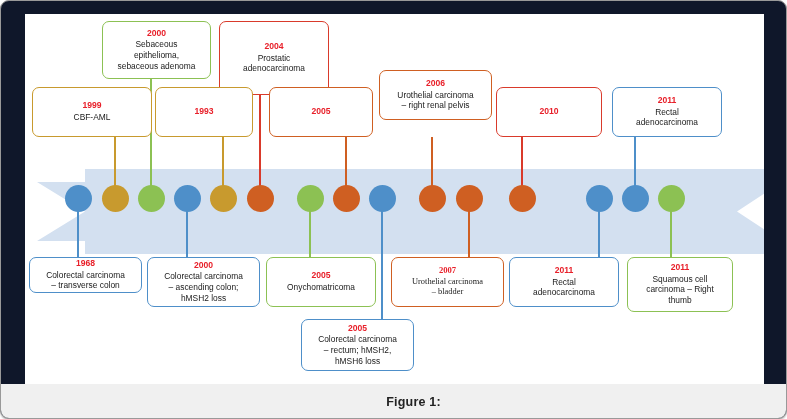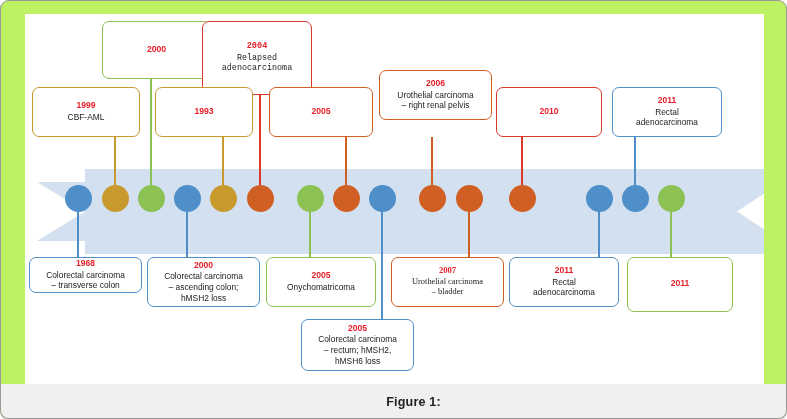--- a/index.html
+++ b/index.html
@@ -2,21 +2,21 @@
 <html><head>
 <meta charset="utf-8">
 <style>
   html,body{margin:0;padding:0;background:#fff;}
   body{font-family:"Liberation Sans",sans-serif;}
 
   #figure-root{
     position:relative;
     width:787px;height:419px;
     box-sizing:border-box;
-    background:#bef264;
+    background:#0f172a;
     border:1px solid #999;
     border-radius:9px;
     overflow:hidden;
     box-shadow:0 1px 2px rgba(0,0,0,.35);
   }
 
   
   #canvas{
     position:absolute;
     left:24px;top:13px;
@@ -121,27 +121,30 @@
         <div class="node" style="left: 393.5px; top: 170.5px; background: rgb(207, 95, 34);"></div>
         <div class="node" style="left: 430.5px; top: 170.5px; background: rgb(207, 95, 34);"></div>
         <div class="node" style="left: 483.5px; top: 170.5px; background: rgb(207, 95, 34);"></div>
         <div class="node" style="left: 560.5px; top: 170.5px; background: rgb(78, 143, 201);"></div>
         <div class="node" style="left: 596.5px; top: 170.5px; background: rgb(78, 143, 201);"></div>
         <div class="node" style="left: 632.5px; top: 170.5px; background: rgb(140, 193, 83);"></div>
       </div>
     <div id="callouts-layer">
         <div class="callout" style="left: 77px; top: 7px; width: 109px; height: 58px; border-color: rgb(140, 193, 83);">
           <div class="yr">2000</div>
-        </div>
-        <div class="callout" style="left: 177px; top: 7px; width: 110px; height: 74px; border-color: rgb(217, 58, 43); font-family: Liberation Mono, monospace;">
+          <div class="lbl">Sebaceous
+epithelioma,
+sebaceous adenoma</div>
+        </div>
+        <div class="callout" style="left: 194px; top: 7px; width: 110px; height: 74px; border-color: rgb(217, 58, 43);">
           <div class="yr">2004</div>
-          <div class="lbl">Relapsed
+          <div class="lbl">Prostatic
 adenocarcinoma</div>
         </div>
-        <div class="callout" style="left: 7px; top: 73px; width: 108px; height: 50px; border-color: rgb(200, 154, 46);">
+        <div class="callout" style="left: 7px; top: 73px; width: 120px; height: 50px; border-color: rgb(200, 154, 46);">
           <div class="yr">1999</div>
           <div class="lbl">CBF-AML</div>
         </div>
         <div class="callout" style="left: 130px; top: 73px; width: 98px; height: 50px; border-color: rgb(200, 154, 46);">
           <div class="yr">1993</div>
         </div>
         <div class="callout" style="left: 244px; top: 73px; width: 104px; height: 50px; border-color: rgb(207, 95, 34);">
           <div class="yr">2005</div>
         </div>
         <div class="callout" style="left: 354px; top: 56px; width: 113px; height: 50px; border-color: rgb(207, 95, 34);">
@@ -177,20 +180,23 @@
           <div class="lbl">Urothelial carcinoma
 – bladder</div>
         </div>
         <div class="callout" style="left: 484px; top: 243px; width: 110px; height: 50px; border-color: rgb(78, 143, 201);">
           <div class="yr">2011</div>
           <div class="lbl">Rectal
 adenocarcinoma</div>
         </div>
         <div class="callout" style="left: 602px; top: 243px; width: 106px; height: 55px; border-color: rgb(140, 193, 83);">
           <div class="yr">2011</div>
+          <div class="lbl">Squamous cell
+carcinoma – Right
+thumb</div>
         </div>
         <div class="callout" style="left: 276px; top: 305px; width: 113px; height: 52px; border-color: rgb(78, 143, 201);">
           <div class="yr">2005</div>
           <div class="lbl">Colorectal carcinoma
 – rectum; hMSH2,
 hMSH6 loss</div>
         </div>
       </div>
 
   </div>

